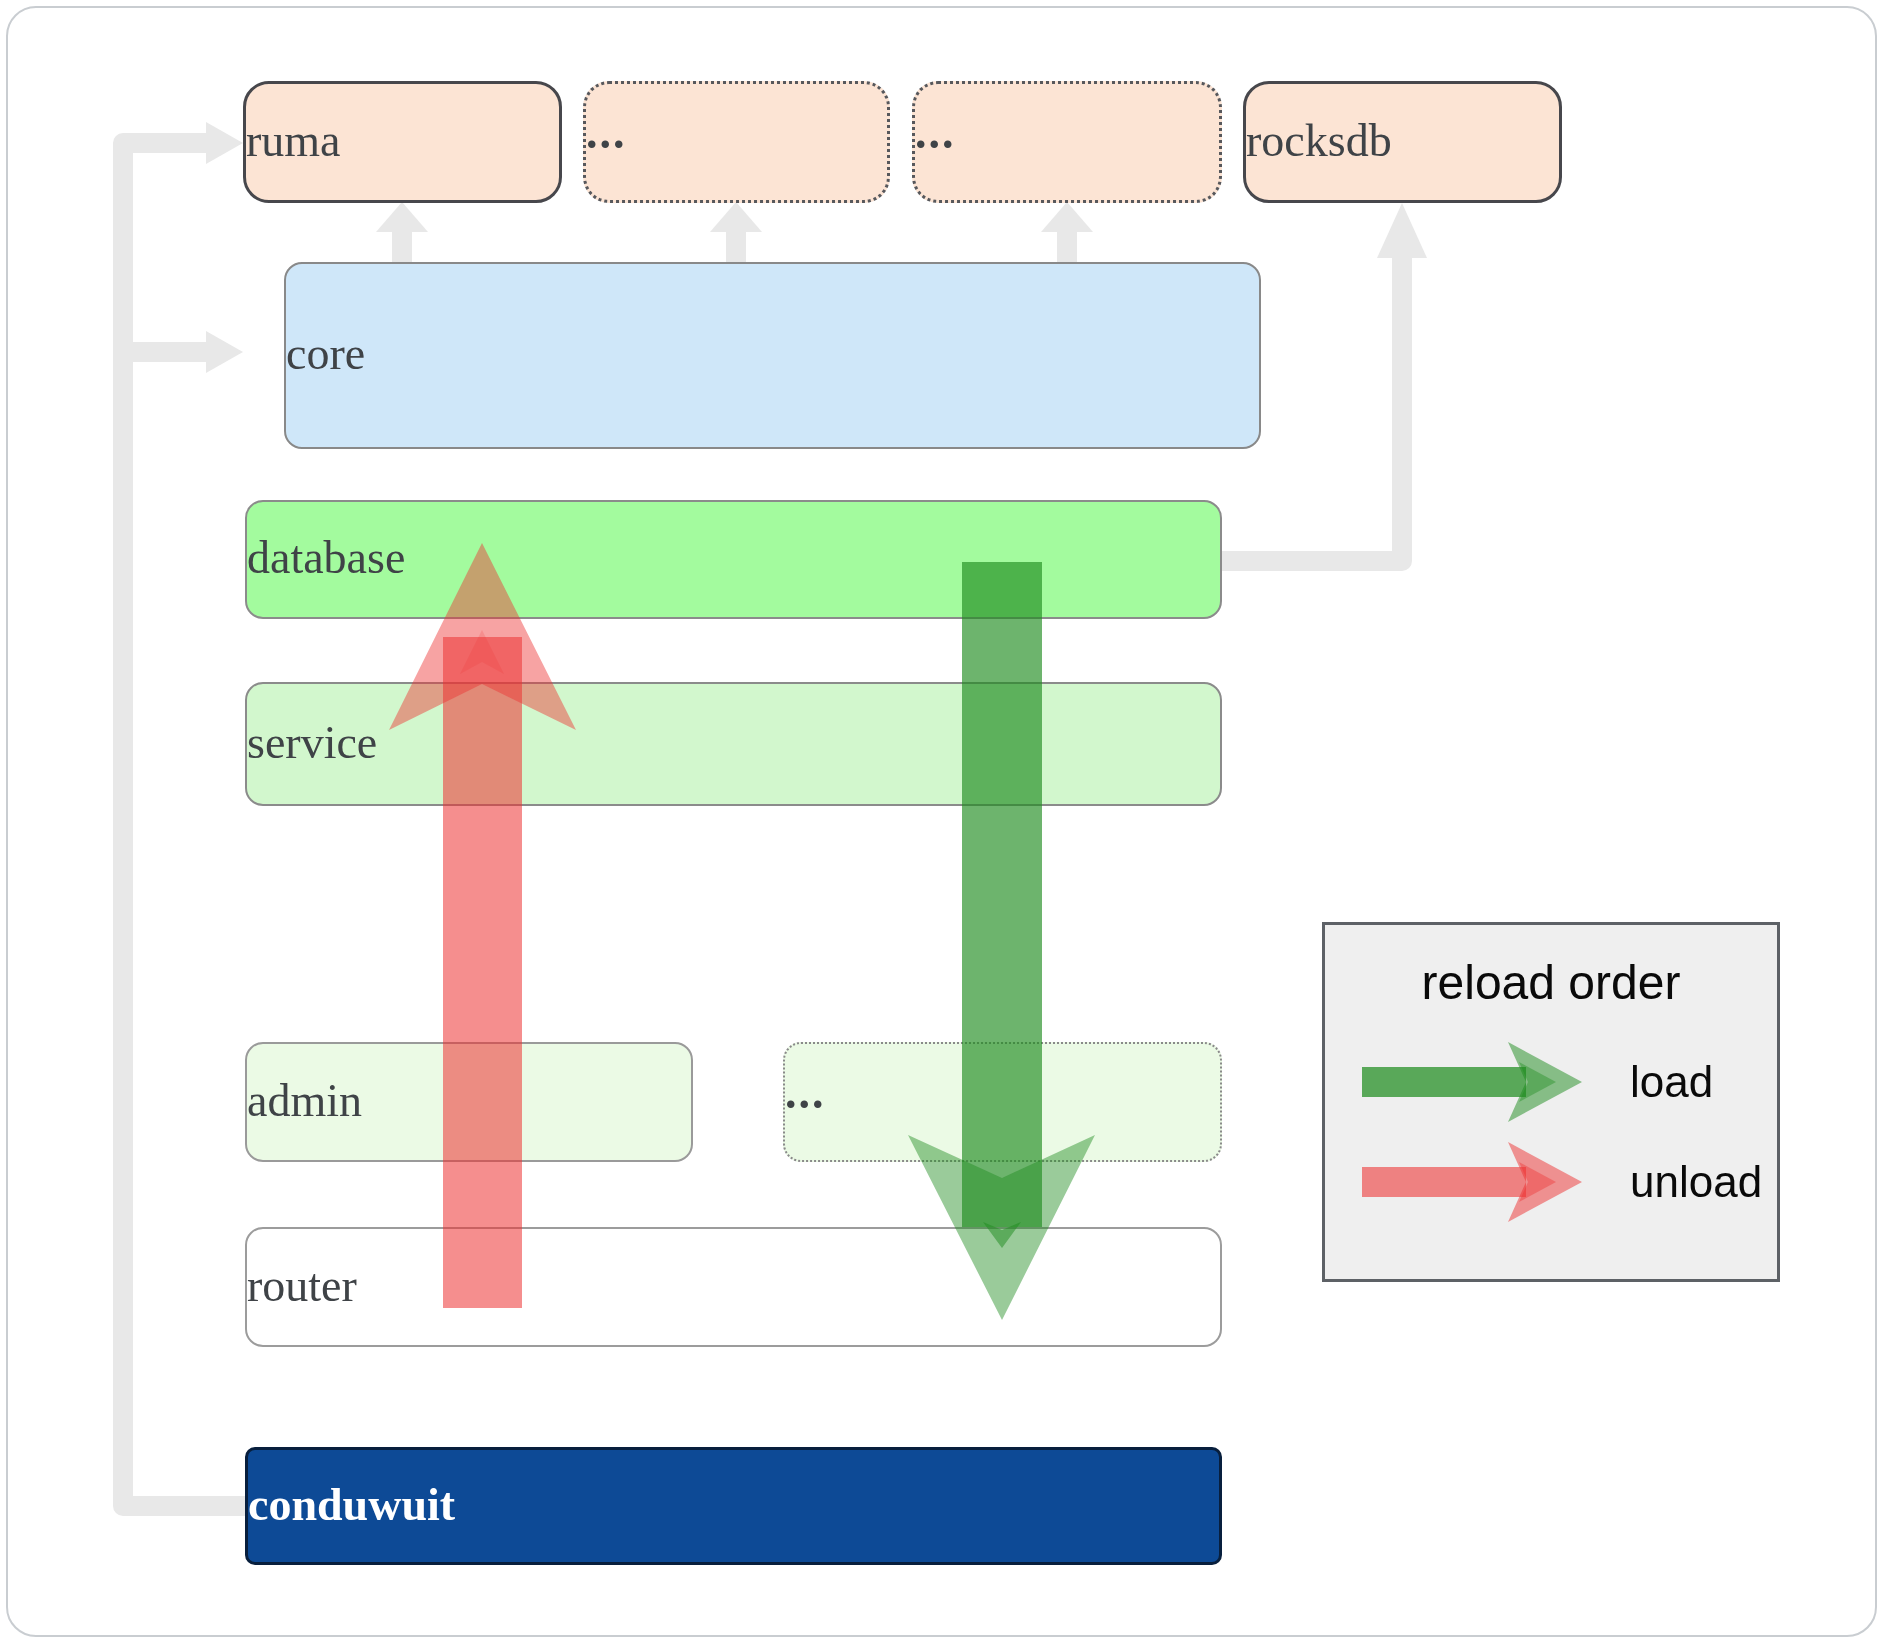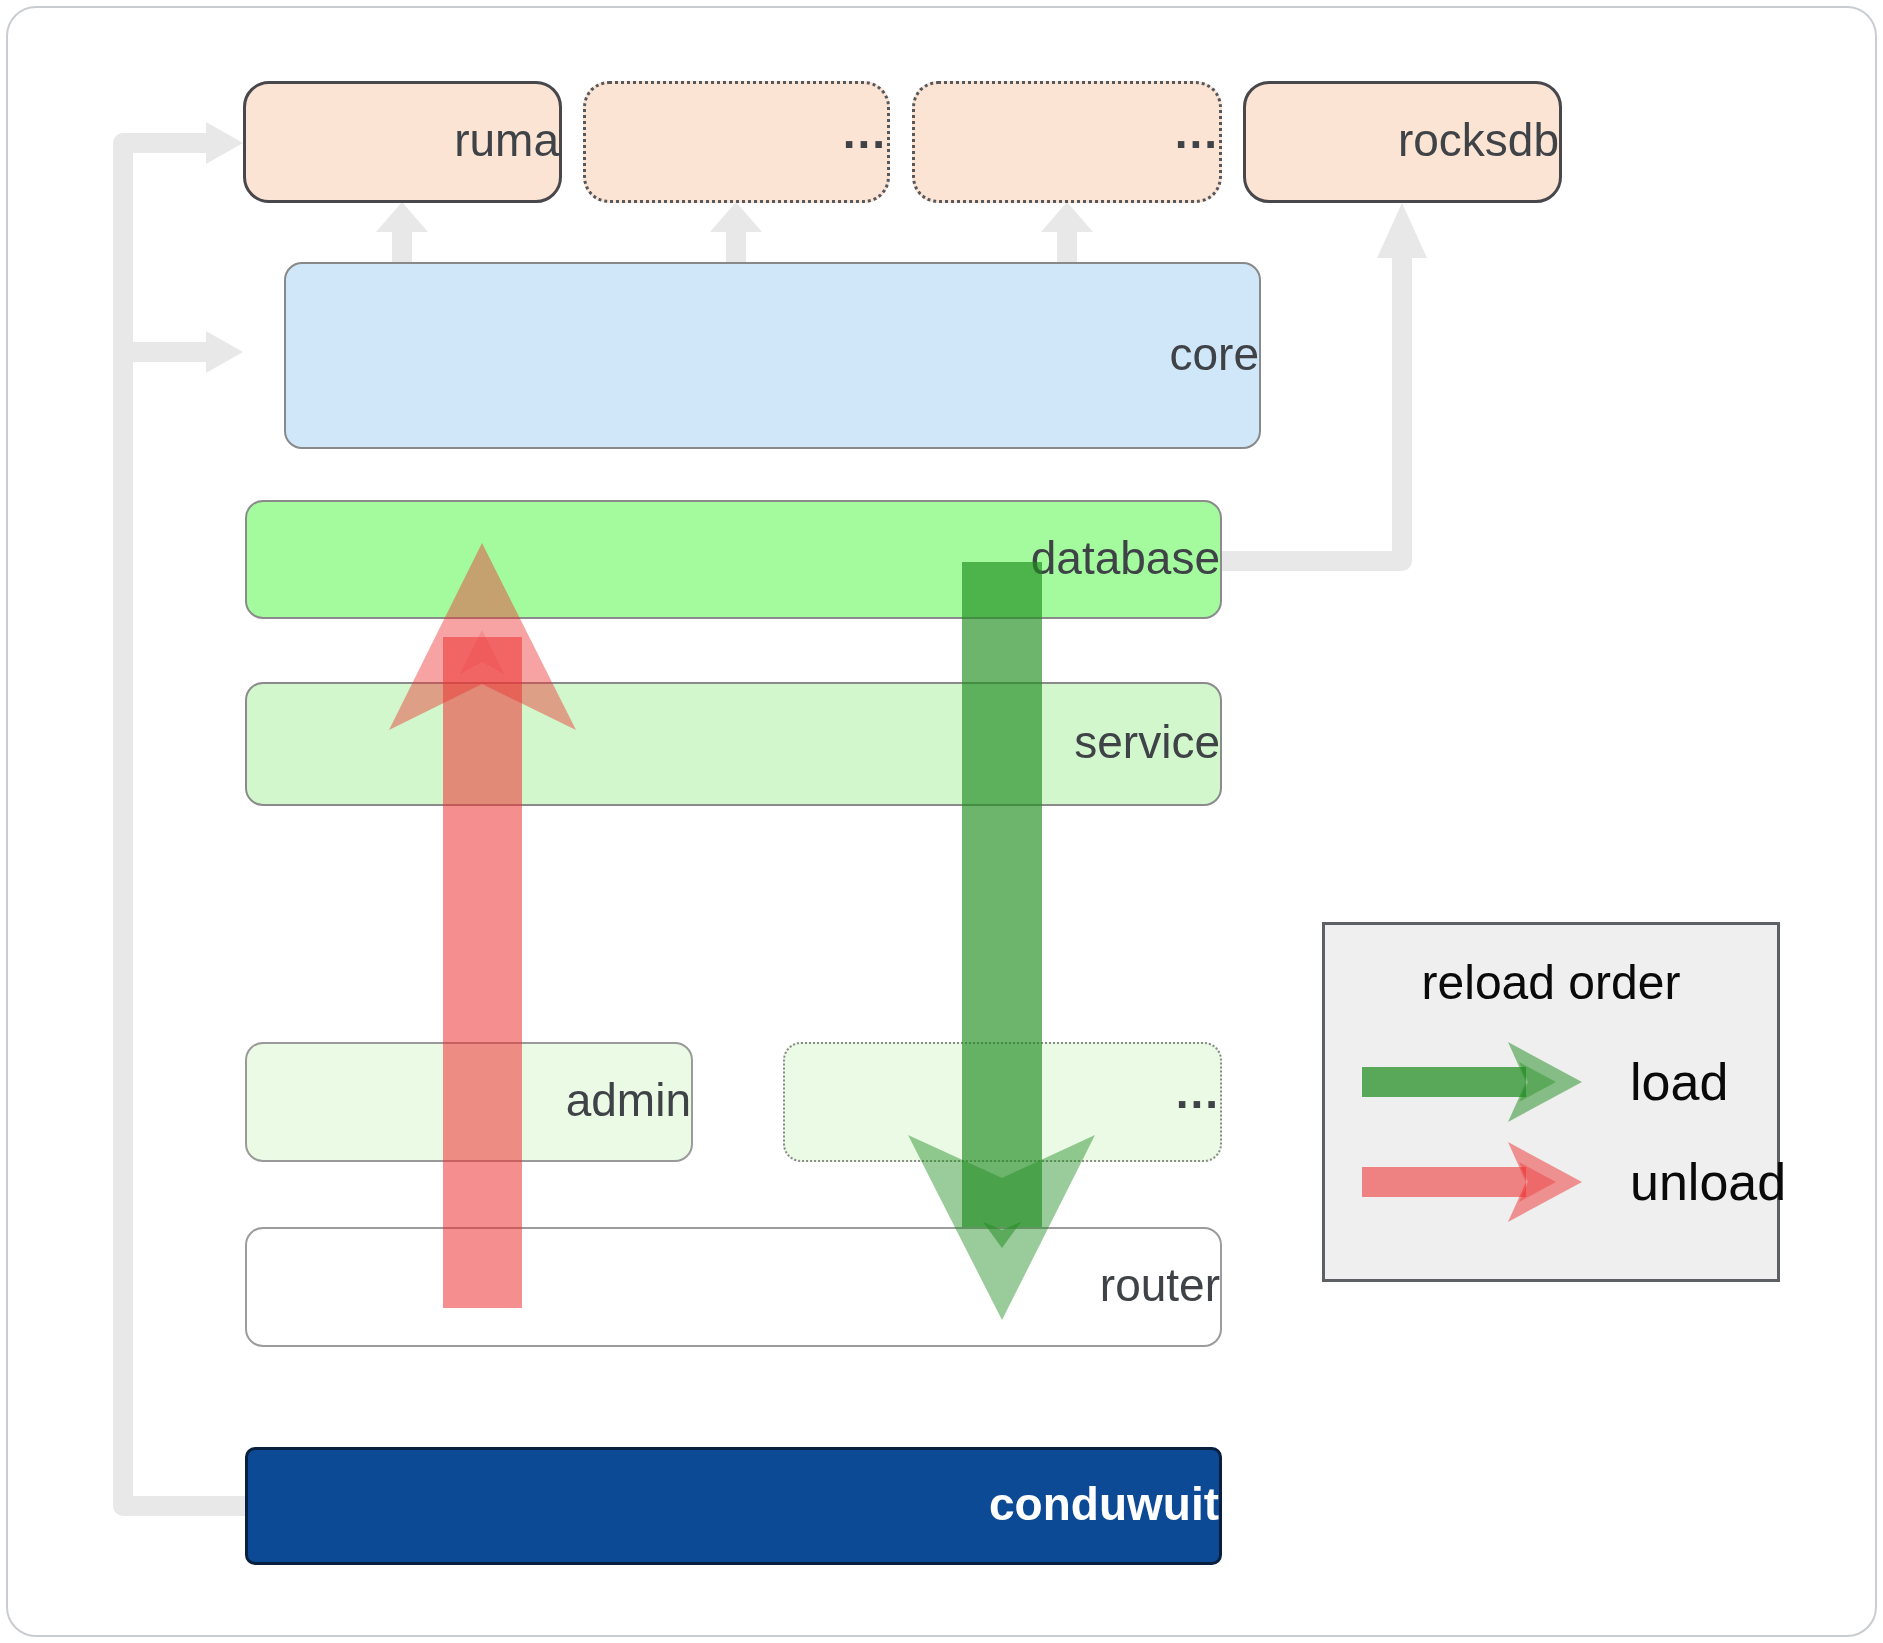--- a/index.html
+++ b/index.html
@@ -8,22 +8,22 @@
     font-family:"Liberation Sans","DejaVu Sans",sans-serif;
     background:#ffffff;
   }
   #frame{
     position:absolute;left:6px;top:6px;right:6px;bottom:6px;
     border:2px solid #c9cdd1;border-radius:30px;z-index:0;
   }
   svg.layer{position:absolute;left:0;top:0;z-index:1;}
   svg#arrow-layer{z-index:3;}
   .node{
-    position:absolute;display:flex;align-items:center;justify-content:flex-end;
-    box-sizing:border-box;z-index:2;font-size:46px;color:var(--label-gray);
+    position:absolute;display:flex;align-items:center;justify-content:flex-start;
+    box-sizing:border-box;z-index:2;font-size:46px;color:var(--label-gray);font-family:Liberation Serif, serif;
   }
   .node .lbl{transform:translateY(-2px);}
   .node.dots{font-weight:700;}
   .node.dots .lbl{transform:translateY(-10px);letter-spacing:2px;}
   .dep{background:var(--dependency-fill);border:3px solid #47474c;border-radius:26px;}
   .dep.dotted{border:3px dotted #57585c;}
   .core{background:var(--core-fill);border:2px solid #898989;border-radius:18px;}
   .database{background:var(--database-fill);border:2px solid #8b8b8b;border-radius:18px;}
   .service{background:var(--service-fill);border:2px solid #8b8b8b;border-radius:18px;}
   .api{background:var(--api-fill);border:2px solid #9a9a9a;border-radius:18px;}
@@ -37,21 +37,21 @@
   #legend{
     position:absolute;left:1322px;top:922px;width:458px;height:360px;
     box-sizing:border-box;background:#efefef;border:3px solid #5d6166;z-index:2;
   }
   #legend-title{
     position:absolute;left:1322px;width:458px;top:982px;transform:translateY(-50%);
     text-align:center;font-size:48px;color:#0a0a0a;z-index:4;
   }
   .legend-item-label{
     position:absolute;left:1630px;transform:translateY(-50%);
-    font-size:52px;color:#0a0a0a;z-index:4;
+    font-size:44px;color:#0a0a0a;z-index:4;
   }
   #legend-load-label{top:1082px;}
   #legend-unload-label{top:1182px;}
   .gray{fill:var(--connector-gray);}
   .gray-line{stroke:var(--connector-gray);stroke-width:20;fill:none;stroke-linejoin:round;}
   .red{fill:var(--unload-red);}
   .green{fill:var(--load-green);}
 </style>
 </head>
 <body>

